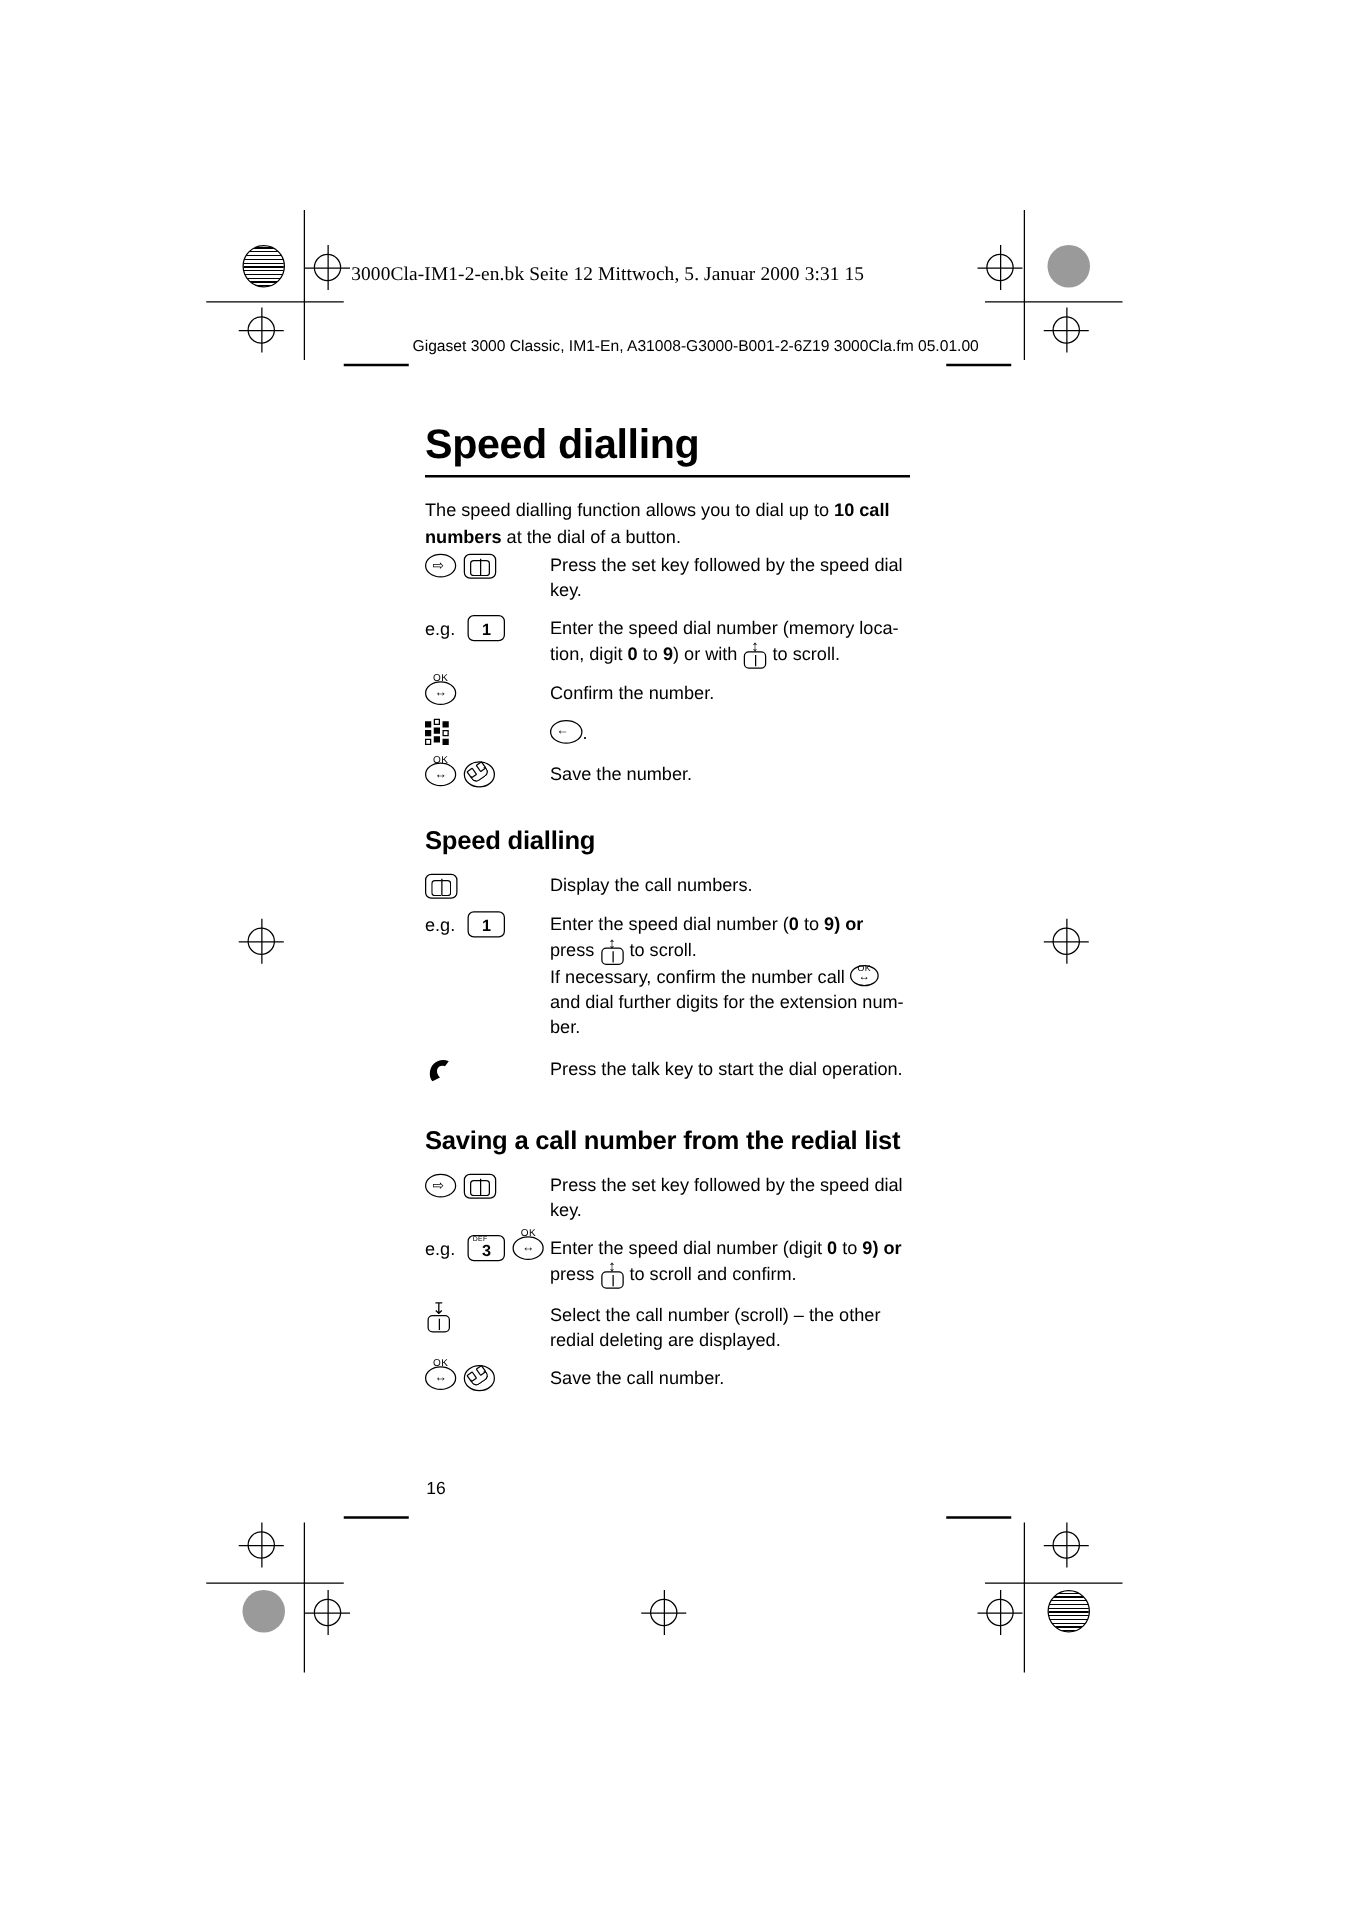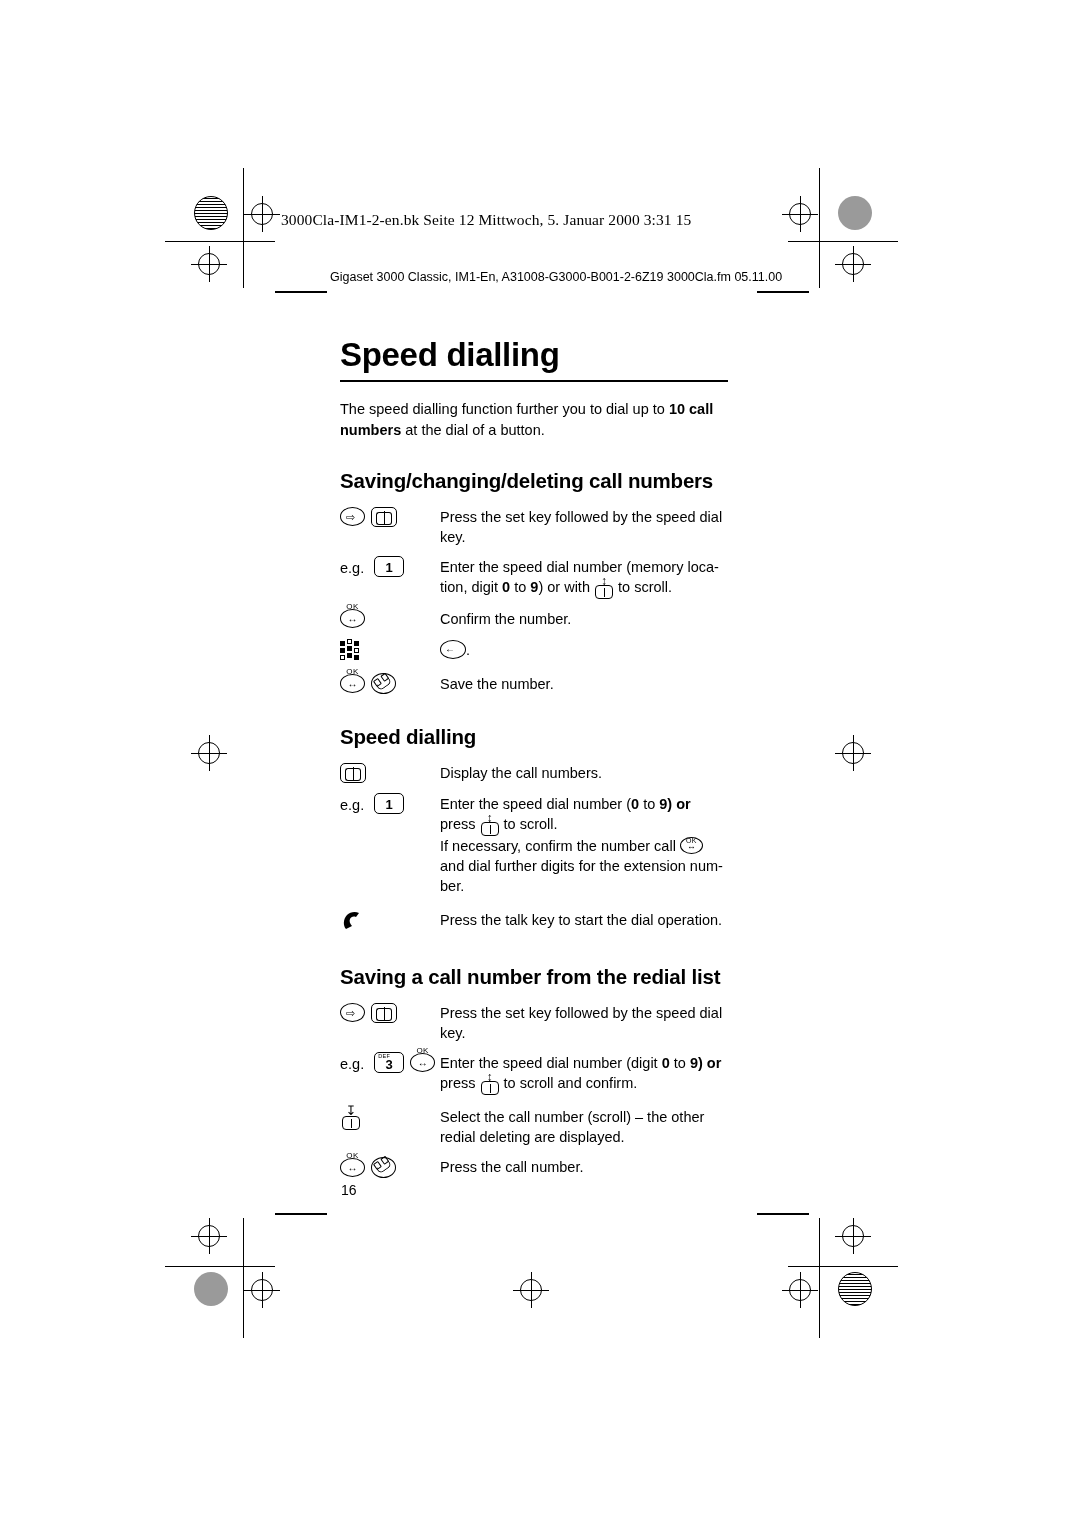--- a/index.html
+++ b/index.html
@@ -423,30 +423,29 @@
 <div class="rule" style="left:165px; top:241px; width:110px; height:1px;"></div>
 <div class="rule" style="left:788px; top:241px; width:110px; height:1px;"></div>
 <div class="rule" style="left:165px; top:1266px; width:110px; height:1px;"></div>
 <div class="rule" style="left:788px; top:1266px; width:110px; height:1px;"></div>
 <div class="rule" style="left:275px; top:291px; width:52px; height:1.5px;"></div>
 <div class="rule" style="left:757px; top:291px; width:52px; height:1.5px;"></div>
 <div class="rule" style="left:275px; top:1213px; width:52px; height:1.5px;"></div>
 <div class="rule" style="left:757px; top:1213px; width:52px; height:1.5px;"></div>
 
 <div class="hdr-line1">3000Cla-IM1-2-en.bk  Seite 12  Mittwoch, 5. Januar 2000  3:31 15</div>
-<div class="hdr-line2">Gigaset 3000 Classic, IM1-En, A31008-G3000-B001-2-6Z19  3000Cla.fm    05.11.00</div>
+<div class="hdr-line2">Gigaset 3000 Classic, IM1-En, A31008-G3000-B001-2-6Z19  3000Cla.fm    05.01.00</div>
 
 <div class="content">
 
   <h1 class="title">Speed dialling</h1>
   <div class="title-rule"></div>
 
-  <p class="intro"><span>The speed dialling function further you to dial up to </span><b>10 call numbers</b><span> at the dial of a button.</span></p>
-
-  <h2 class="section">Saving/changing/deleting call numbers</h2>
+  <p class="intro"><span>The speed dialling function allows you to dial up to </span><b>10 call numbers</b><span> at the dial of a button.</span></p>
+
 
   <div class="step">
     <div class="keys">
       <span class="key key-set">
           <span class="arrow">⇨</span>
         </span>
       <span class="key key-book">
           <span class="spine"></span>
         </span>
     </div>
@@ -601,18 +600,18 @@
   <div class="step" style="margin-top:6px;">
     <div class="keys">
       <span class="key key-ok">
           <span class="lbl">OK</span>
           <span class="arrows">↔</span>
         </span>
       <span class="key key-end">
           <span class="hs"></span>
         </span>
     </div>
-    <div class="text">Press the call number.</div>
+    <div class="text">Save the call number.</div>
   </div>
 
 </div>
 
 <div class="pagenum">16</div>
 
 </body></html>

